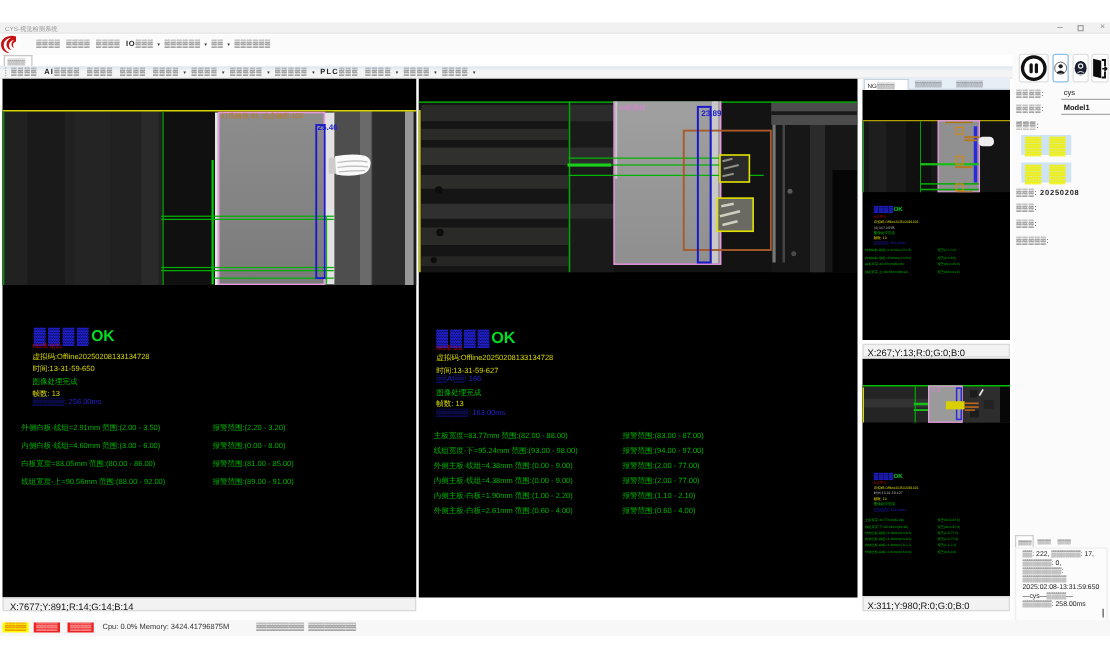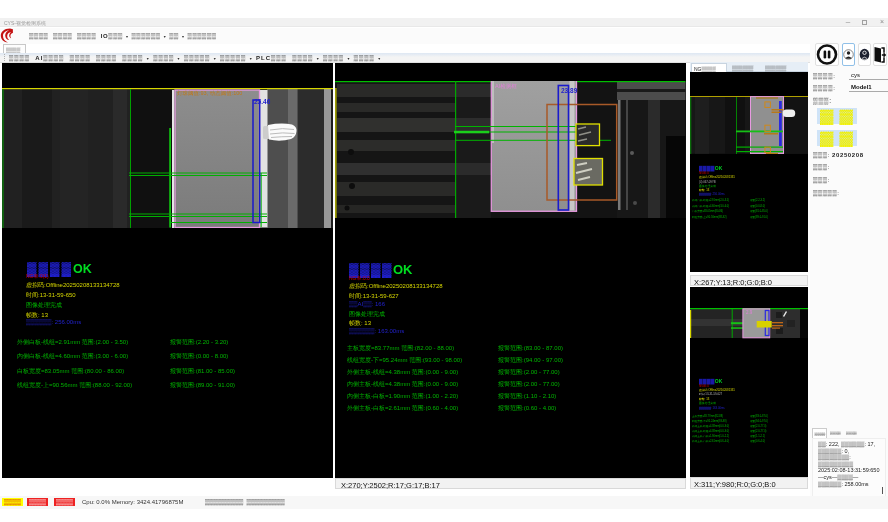--- a/index.html
+++ b/index.html
@@ -104,20 +104,23 @@
     <div class="abs cj" style="left:24px;top:248px;font-size:6px;color:#d8d800;">帧数: 13</div>
     <div class="abs cj" style="left:24px;top:256px;font-size:6px;color:#2222cc;">▒▒▒▒▒▒: 256.00ms</div>
     <div class="abs cj" style="left:15px;top:274.5px;font-size:6px;color:#00b400;white-space:nowrap;">外侧白板-线组=2.91mm 范围:(2.00 - 3.50)</div>
     <div class="abs cj" style="left:168px;top:274.5px;font-size:6px;color:#00b400;white-space:nowrap;">报警范围:(2.20 - 3.20)</div>
     <div class="abs cj" style="left:15px;top:289px;font-size:6px;color:#00b400;white-space:nowrap;">内侧白板-线组=4.60mm 范围:(3.00 - 6.00)</div>
     <div class="abs cj" style="left:168px;top:289px;font-size:6px;color:#00b400;white-space:nowrap;">报警范围:(0.00 - 8.00)</div>
     <div class="abs cj" style="left:15px;top:303.5px;font-size:6px;color:#00b400;white-space:nowrap;">白板宽度=83.05mm 范围:(80.00 - 86.00)</div>
     <div class="abs cj" style="left:168px;top:303.5px;font-size:6px;color:#00b400;white-space:nowrap;">报警范围:(81.00 - 85.00)</div>
     <div class="abs cj" style="left:15px;top:317.5px;font-size:6px;color:#00b400;white-space:nowrap;">线组宽度-上=90.56mm 范围:(88.00 - 92.00)</div>
     <div class="abs cj" style="left:168px;top:317.5px;font-size:6px;color:#00b400;white-space:nowrap;">报警范围:(89.00 - 91.00)</div>
+  </div>
+  <div class="abs" style="left:2px;top:478px;width:331px;height:11px;background:#f2f2f2;border:1px solid #d9d9d9;">
+    <div class="abs" style="left:5px;top:2px;font-size:7.5px;color:#111;">X:7677;Y:891;R:14;G:14;B:14</div>
   </div>
 
   <div class="abs" style="left:335px;top:63px;width:350.5px;height:415px;background:#000;">
     <svg class="abs" style="left:0;top:18px;" width="350.5" height="137" viewBox="0 0 350.5 137">
       <rect x="0" y="1" width="350.5" height="136" fill="#131313"></rect>
 
       <rect x="2" y="1" width="118" height="136" fill="#151515"></rect>
       <rect x="2" y="3" width="118" height="13" fill="#2a2a28"></rect>
       <rect x="2" y="22" width="118" height="9" fill="#2a2a28"></rect>
       <rect x="2" y="37" width="118" height="14" fill="#30302e"></rect>
@@ -193,23 +196,20 @@
     <div class="abs cj" style="left:12px;top:293px;font-size:6px;color:#00b400;white-space:nowrap;">线组宽度-下=95.24mm 范围:(93.00 - 98.00)</div>
     <div class="abs cj" style="left:163px;top:293px;font-size:6px;color:#00b400;white-space:nowrap;">报警范围:(94.00 - 97.00)</div>
     <div class="abs cj" style="left:12px;top:305px;font-size:6px;color:#00b400;white-space:nowrap;">外侧主板-线组=4.38mm 范围:(0.00 - 9.00)</div>
     <div class="abs cj" style="left:163px;top:305px;font-size:6px;color:#00b400;white-space:nowrap;">报警范围:(2.00 - 77.00)</div>
     <div class="abs cj" style="left:12px;top:317px;font-size:6px;color:#00b400;white-space:nowrap;">内侧主板-线组=4.38mm 范围:(0.00 - 9.00)</div>
     <div class="abs cj" style="left:163px;top:317px;font-size:6px;color:#00b400;white-space:nowrap;">报警范围:(2.00 - 77.00)</div>
     <div class="abs cj" style="left:12px;top:329px;font-size:6px;color:#00b400;white-space:nowrap;">内侧主板-白板=1.90mm 范围:(1.00 - 2.20)</div>
     <div class="abs cj" style="left:163px;top:329px;font-size:6px;color:#00b400;white-space:nowrap;">报警范围:(1.10 - 2.10)</div>
     <div class="abs cj" style="left:12px;top:341px;font-size:6px;color:#00b400;white-space:nowrap;">外侧主板-白板=2.61mm 范围:(0.60 - 4.00)</div>
     <div class="abs cj" style="left:163px;top:341px;font-size:6px;color:#00b400;white-space:nowrap;">报警范围:(0.60 - 4.00)</div>
-  </div>
-  <div class="abs" style="left:335px;top:478px;width:350.5px;height:11px;background:#f2f2f2;border:1px solid #d9d9d9;">
-    <div class="abs" style="left:5px;top:2px;font-size:7.5px;color:#111;">X:270;Y:2502;R:17;G:17;B:17</div>
   </div>
 
   <div class="abs" style="left:690px;top:62px;width:118px;height:10px;background:#e6eef6;border-bottom:1px solid #c8d4e0;">
     <div class="abs" style="left:1px;top:1px;width:36px;height:9px;background:#fff;border:1px solid #c8d4e0;border-bottom:none;">
         <div class="abs cj" style="left:2px;top:2px;font-size:5px;color:#222;white-space:nowrap;">NG▒▒▒▒</div>
       </div>
     <div class="abs cj" style="left:42px;top:3px;font-size:5px;color:#333;white-space:nowrap;">▒▒▒▒▒▒</div>
     <div class="abs cj" style="left:75px;top:3px;font-size:5px;color:#333;white-space:nowrap;">▒▒▒▒▒▒</div>
   </div>
 

